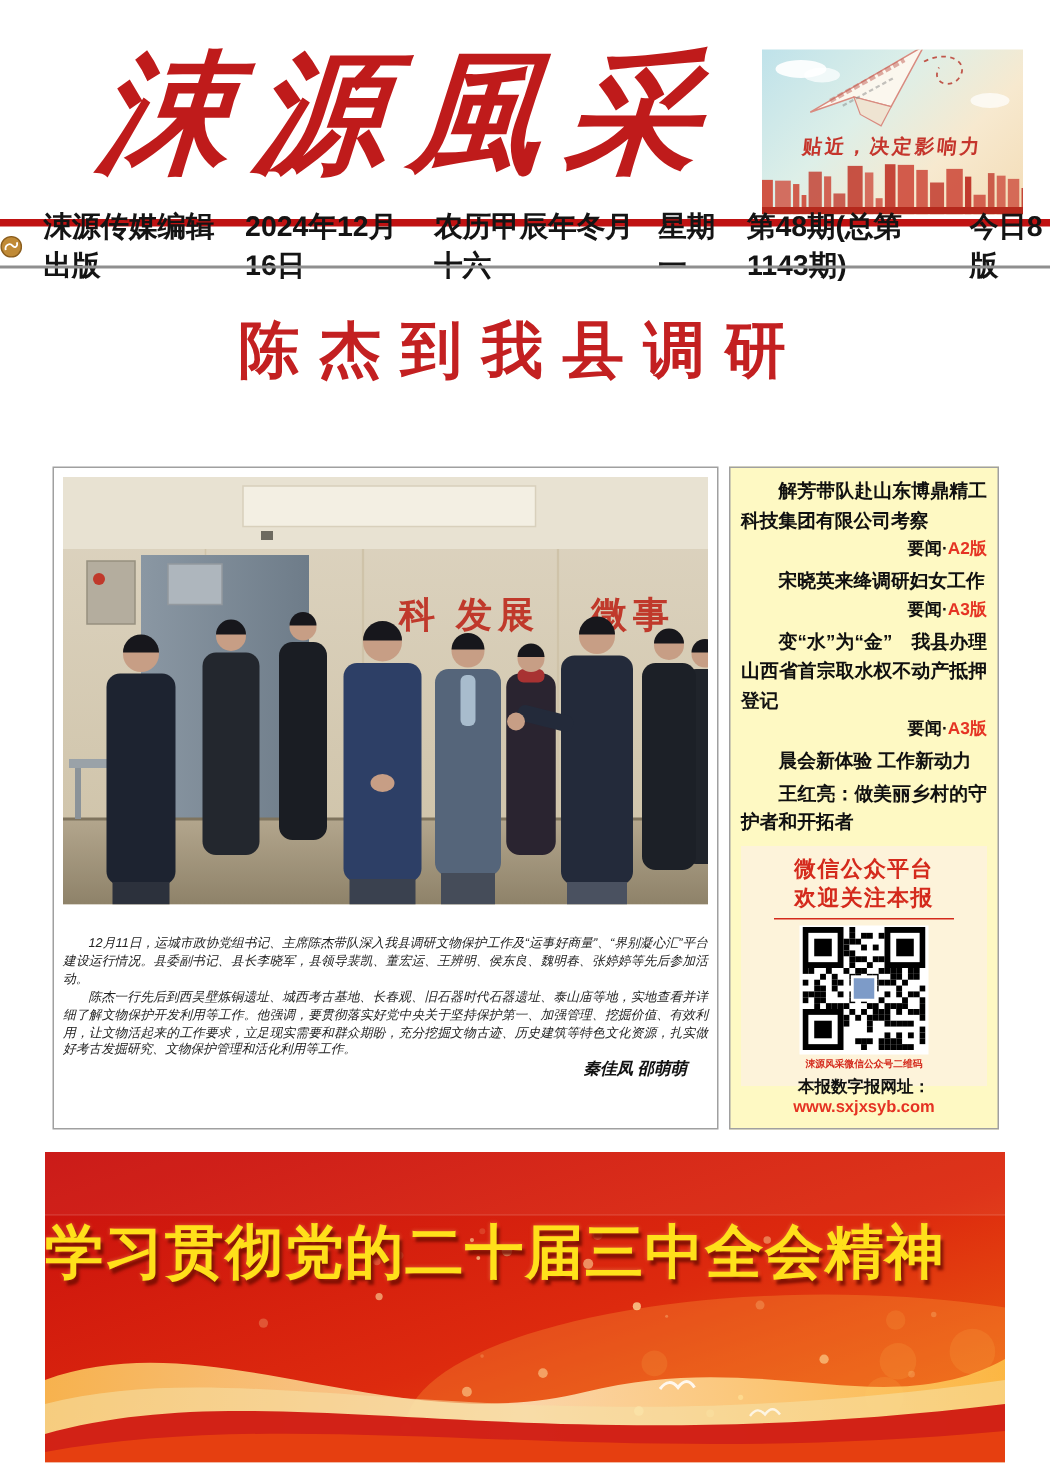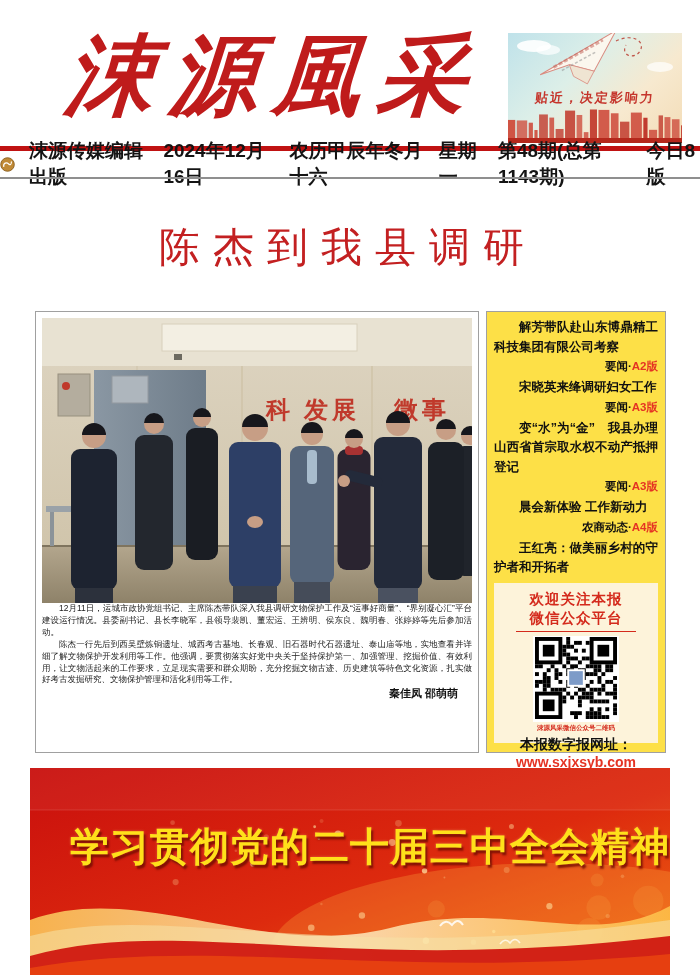--- a/index.html
+++ b/index.html
@@ -18,55 +18,55 @@
     font-weight:bold;font-size:13px;color:#c5352c;letter-spacing:2px;transform:skewX(-6deg);}
   .promo-skyline{position:absolute;left:0;bottom:0;}
 
   
   .redline{position:absolute;left:0;top:146px;width:700px;height:5px;background:#c01212;}
   .infobar{position:absolute;left:0;top:151px;width:700px;height:26px;display:flex;
     align-items:center;justify-content:center;gap:14px;font-size:19px;font-weight:bold;color:#141414;}
   .grayline{position:absolute;left:0;top:177px;width:700px;height:2px;background:#8f8f8f;}
 
   
-  .headline{position:absolute;left:0;top:220px;width:696px;text-align:center;
-    font-family:"DejaVu Sans",sans-serif;font-weight:400;font-size:41px;
+  .headline{position:absolute;left:0;top:206px;width:696px;text-align:center;
+    font-family:"DejaVu Sans",sans-serif;font-weight:700;font-size:41px;
     letter-spacing:13px;color:#c32021;white-space:nowrap;}
 
   
   .main-box{position:absolute;left:35px;top:311px;width:444px;height:442px;
     border:1px solid #a0a0a0;box-sizing:border-box;padding:6px;background:#fff;}
   .photo{display:block;}
-  .article{margin-top:0;font-size:8.5px;line-height:11.9px;color:#222;text-align:justify;}
+  .article{margin-top:20px;font-size:8.5px;line-height:11.9px;color:#222;text-align:justify;font-style:italic;}
   .article p{margin:0;text-indent:2em;}
   .byline{text-align:right;font-weight:bold;font-size:11px;padding-right:14px;margin-top:2px;color:#111;}
 
   
   .sidebar-box{position:absolute;left:486px;top:311px;width:180px;height:442px;
-    border:1px solid #a0a0a0;box-sizing:border-box;padding:6px 7px;background:#fde047;}
+    border:1px solid #a0a0a0;box-sizing:border-box;padding:6px 7px;background:#fef9c3;}
   .news-item{margin-bottom:2px;cursor:pointer;}
   .news-title{font-size:12.5px;font-weight:bold;line-height:19.5px;color:#101010;
     text-indent:2em;text-align:justify;}
   .news-ref{font-size:11.5px;font-weight:bold;line-height:19px;text-align:right;color:#101010;}
   .news-page{color:#e53323;margin-top:48px;}
 
   .wechat-panel{margin-top:5px;background:#fdf3da;height:160px;text-align:center;
     box-sizing:border-box;padding-top:7px;}
   .wx-line{color:#d42a1c;font-weight:bold;font-size:14.5px;line-height:19px;letter-spacing:1px;}
   .wx-underline{width:120px;height:1px;background:#d42a1c;margin:3px auto 4px;}
   .qr-wrap{width:84px;height:84px;margin:0 auto;background:#fff;padding:1px;}
   .qr-caption{font-size:6.5px;color:#d42a1c;font-weight:bold;margin-top:2px;}
-  .site-line{margin-top:3px;font-size:14px;font-weight:bold;}
+  .site-line{margin-top:3px;font-size:11px;font-weight:bold;}
   .site-label{color:#111;}
   .site-url{color:#e53323;cursor:pointer;}
 
   
   .banner{position:absolute;left:30px;top:768px;width:640px;height:207px;overflow:hidden;}
   .banner svg{position:absolute;left:0;top:0;}
-  .banner-text{position:absolute;left:0;right:0;top:52px;text-align:right;
+  .banner-text{position:absolute;left:0;right:0;top:40px;text-align:left;
     font-family:"DejaVu Sans",sans-serif;font-weight:900;font-size:39px;letter-spacing:1px;
     color:#ffe01a;white-space:nowrap;
     text-shadow:2px 3px 2px rgba(115,12,0,.85),0 0 3px rgba(255,236,150,.35);}
 </style>
 </head>
 <body>
 
 <div class="page">
 
   <div class="masthead-title">涑源風采</div>
@@ -220,29 +220,28 @@
     <div class="news-item">
       <div class="news-title">宋晓英来绛调研妇女工作</div>
       <div class="news-ref"><span>要闻·</span><span class="news-page">A3版</span></div>
     </div>
     <div class="news-item">
       <div class="news-title">变“水”为“金”　我县办理山西省首宗取水权不动产抵押登记</div>
       <div class="news-ref"><span>要闻·</span><span class="news-page">A3版</span></div>
     </div>
     <div class="news-item">
       <div class="news-title">晨会新体验 工作新动力</div>
-      <div class="news-ref"><span>农商动态·</span><span class="news-page">A4版</span></div>
     </div>
     <div class="news-item">
       <div class="news-title">王红亮：做美丽乡村的守护者和开拓者</div>
     </div>
 
     <div class="wechat-panel">
+      <div class="wx-line">微信公众平台</div>
       <div class="wx-line">欢迎关注本报</div>
-      <div class="wx-line">微信公众平台</div>
       <div class="wx-underline"></div>
       <div class="qr-wrap">
         <svg width="82" height="82" viewBox="0 0 84 84">
             <g id="qr-matrix">
               <rect x="32" y="0" width="4" height="4" fill="#000"></rect>
               <rect x="32" y="4" width="4" height="4" fill="#000"></rect>
               <rect x="40" y="4" width="4" height="4" fill="#000"></rect>
               <rect x="44" y="4" width="4" height="4" fill="#000"></rect>
               <rect x="52" y="4" width="4" height="4" fill="#000"></rect>
               <rect x="28" y="8" width="4" height="4" fill="#000"></rect>

